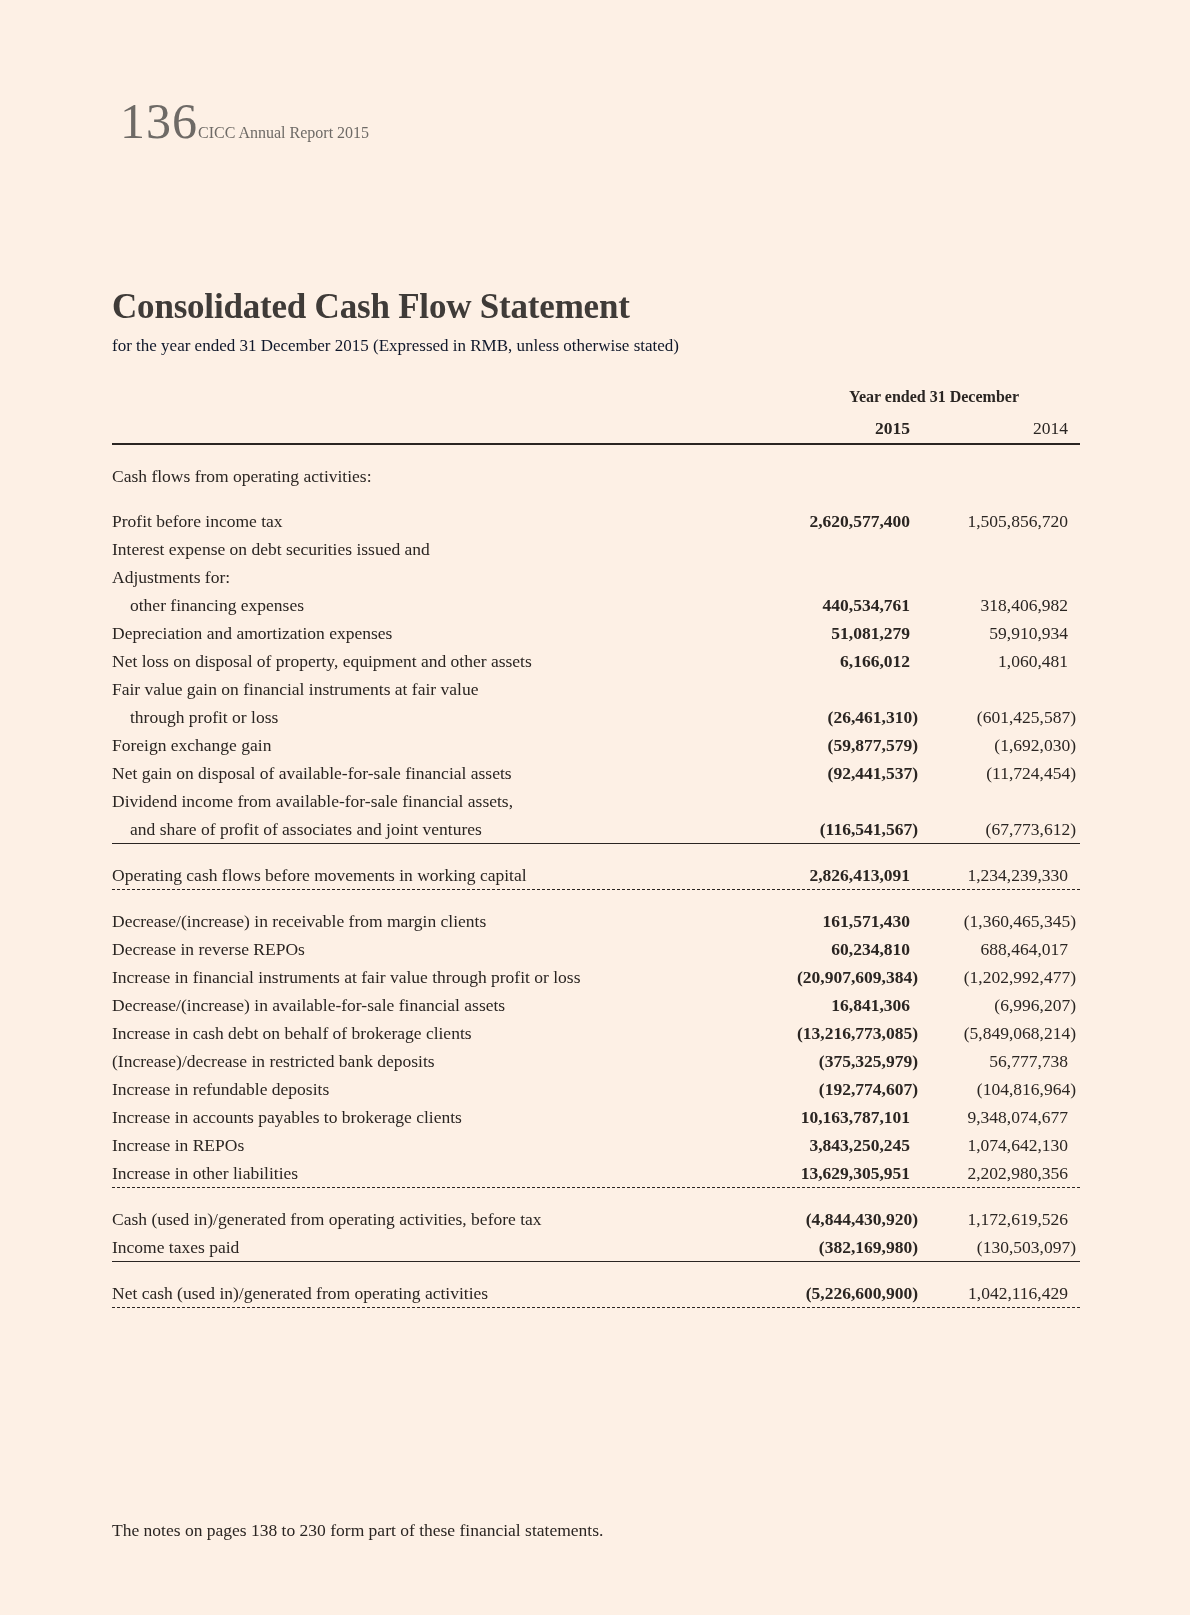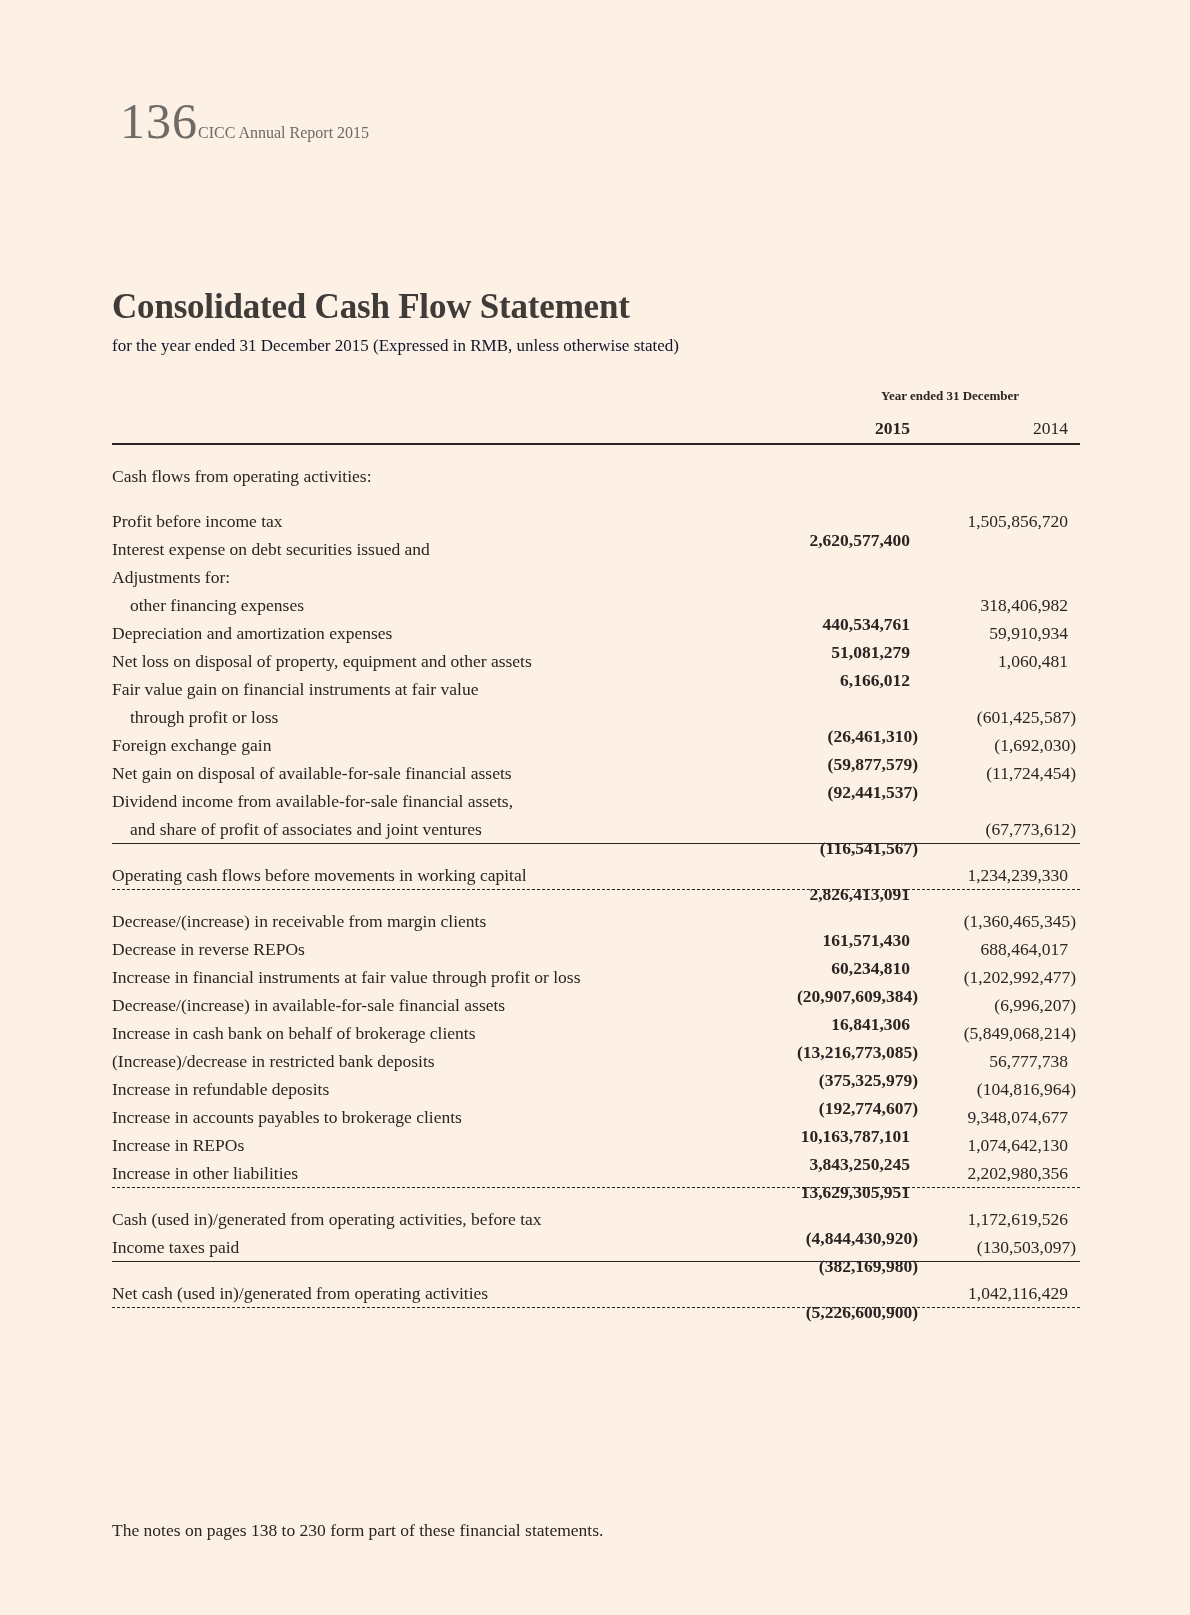--- a/index.html
+++ b/index.html
@@ -65,21 +65,21 @@
   .head-group {
     position: relative;
     height: 55px;
     border-bottom: 2px solid #2a2522;
   }
   .head-group-label {
     position: absolute;
     right: 61px;
     top: 0;
     font-weight: bold;
-    font-size: 13px;
+    font-size: 16px;
   }
   .head-year-2015 {
     position: absolute;
     right: 170px;
     top: 30px;
     font-weight: bold;
   }
   .head-year-2014 {
     position: absolute;
     right: 12px;
@@ -96,21 +96,20 @@
     top: 0;
     white-space: nowrap;
   }
   .row.indent .label { left: 18px; }
   .row .v2015 {
     position: absolute;
     right: 162px;
     top: 0;
     font-weight: bold;
     white-space: nowrap;
-    margin-top: 19px;
   }
   .row .v2014 {
     position: absolute;
     right: 4px;
     top: 0;
     white-space: nowrap;
   }
   .row .v2015.pos { right: 170px; }
   .row .v2014.pos { right: 12px; }
   .gap-m { height: 17px; }
@@ -232,21 +231,21 @@
         <span class="label">Increase in financial instruments at fair value through profit or loss</span>
         <span class="v2015">(20,907,609,384)</span>
         <span class="v2014">(1,202,992,477)</span>
       </div>
       <div class="row">
         <span class="label">Decrease/(increase) in available-for-sale financial assets</span>
         <span class="v2015 pos">16,841,306</span>
         <span class="v2014">(6,996,207)</span>
       </div>
       <div class="row">
-        <span class="label">Increase in cash bank on behalf of brokerage clients</span>
+        <span class="label">Increase in cash debt on behalf of brokerage clients</span>
         <span class="v2015">(13,216,773,085)</span>
         <span class="v2014">(5,849,068,214)</span>
       </div>
       <div class="row">
         <span class="label">(Increase)/decrease in restricted bank deposits</span>
         <span class="v2015">(375,325,979)</span>
         <span class="v2014 pos">56,777,738</span>
       </div>
       <div class="row">
         <span class="label">Increase in refundable deposits</span>

